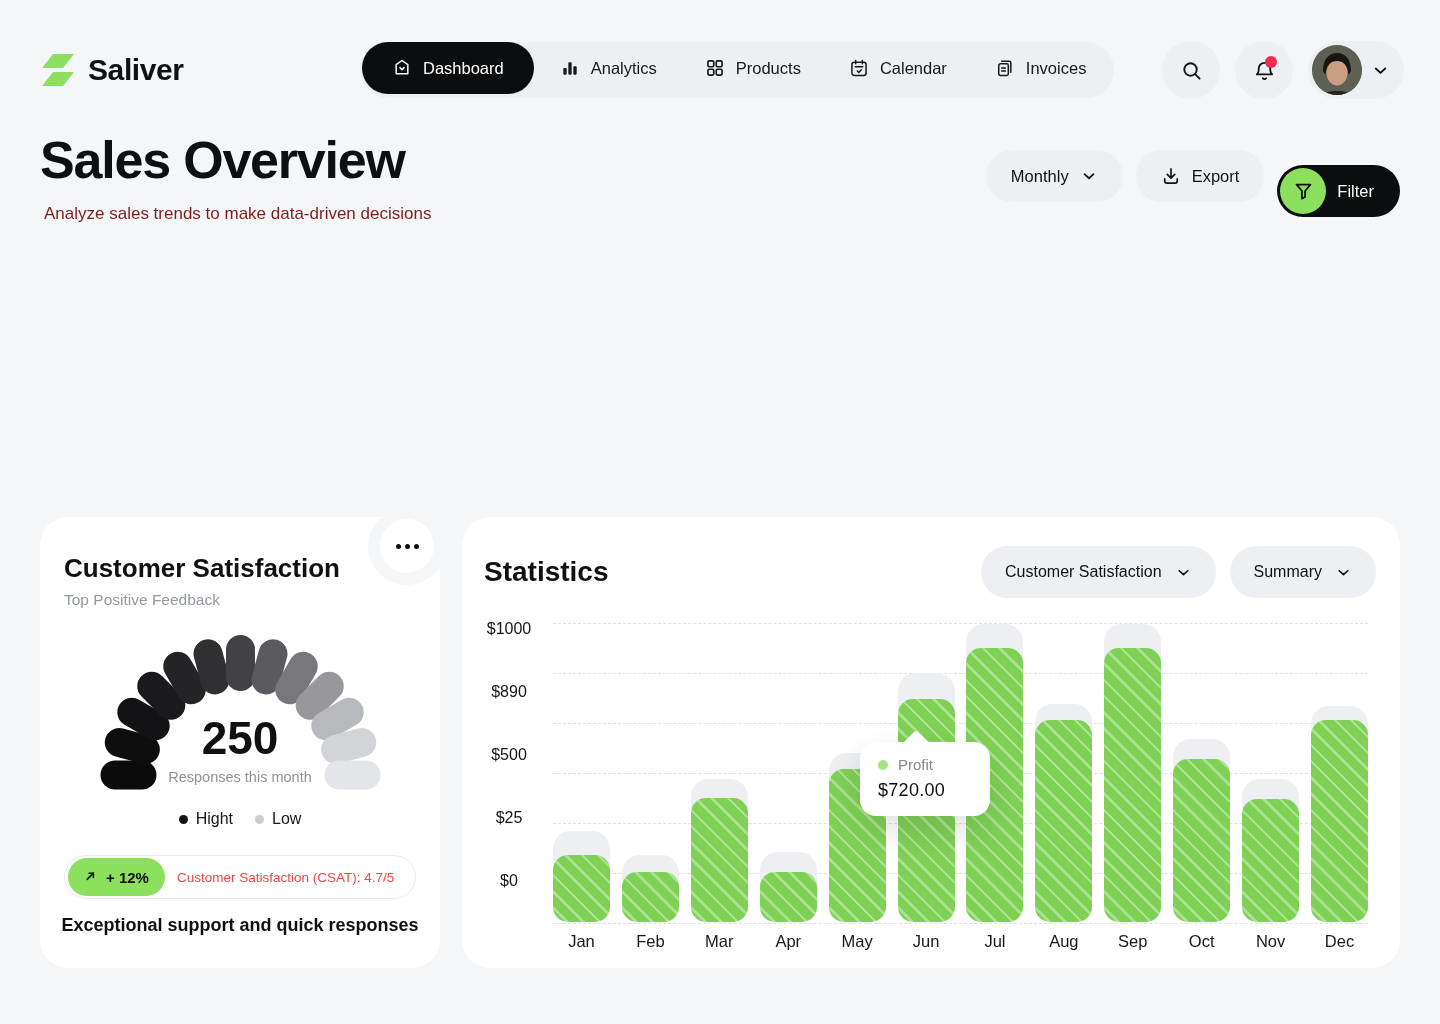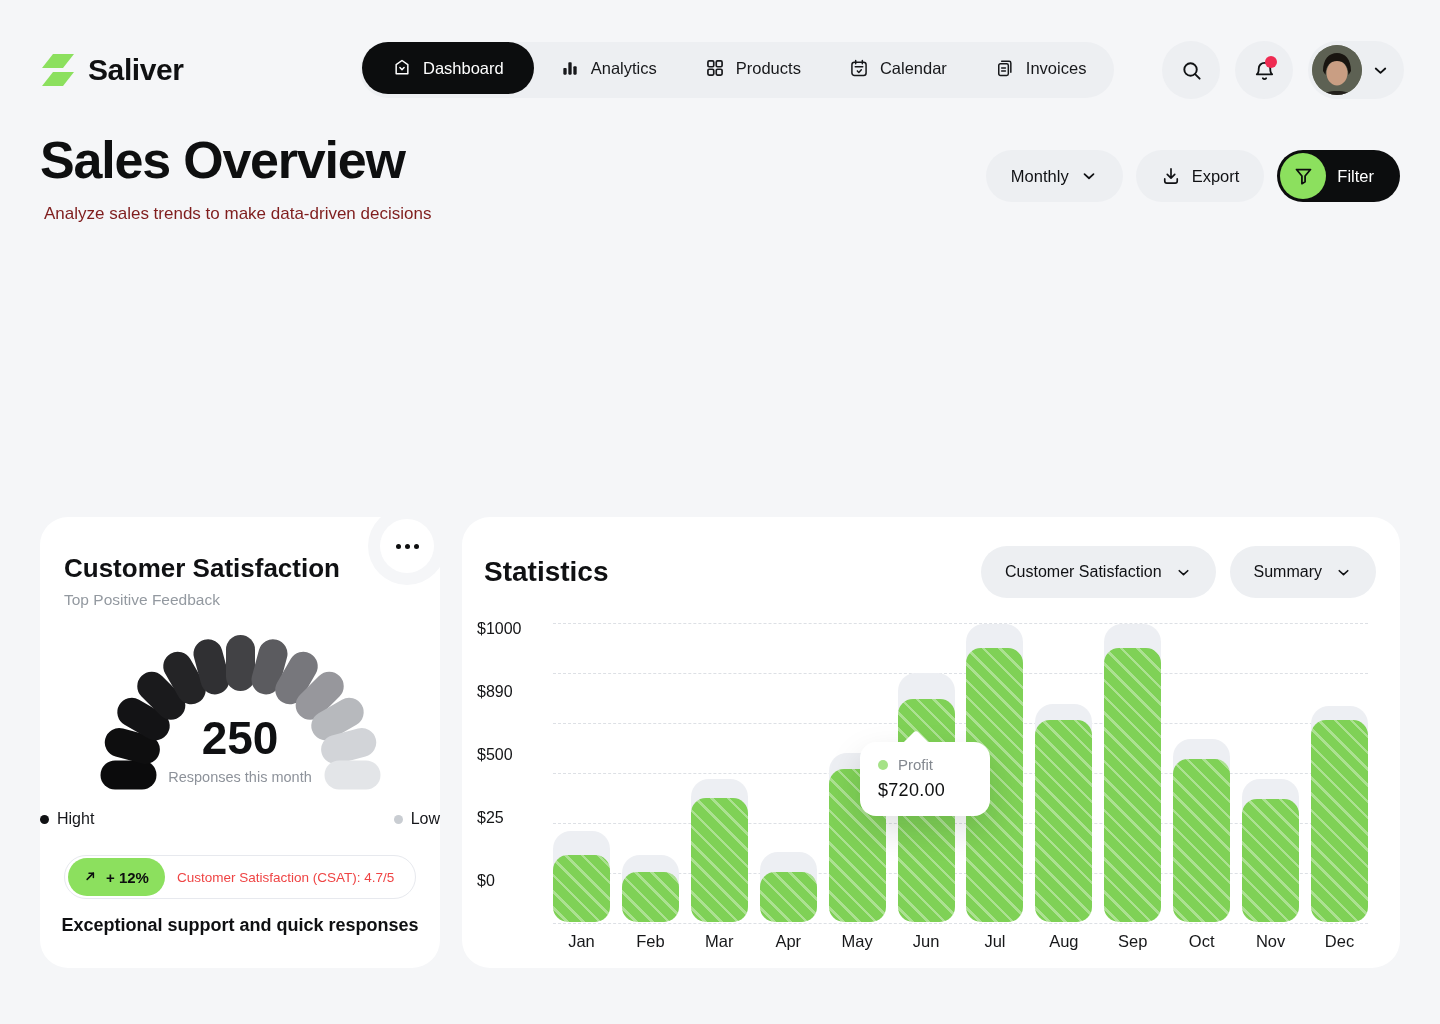--- a/index.html
+++ b/index.html
@@ -32,59 +32,59 @@
   .user-pill{height:58px;border-radius:29px;background:var(--pill-gray);display:flex;align-items:center;
     gap:9px;padding:4px 14px 4px 4px;cursor:pointer;}
   .avatar{width:50px;height:50px;border-radius:50%;overflow:hidden;background:#636754;}
 
   
   .page-title{position:absolute;left:40px;top:130px;font-size:52px;font-weight:600;letter-spacing:-1.2px;color:#0e0f10;}
   .page-sub{position:absolute;left:44px;top:204px;font-size:17px;color:#7f1d1d;}
   .head-controls{position:absolute;right:40px;top:150px;display:flex;gap:13px;}
   .ctrl{height:52px;border:none;border-radius:26px;background:var(--pill-gray);display:flex;align-items:center;
     gap:11px;padding:0 25px;font-size:16.5px;font-weight:500;color:#101114;cursor:pointer;font-family:inherit;}
-  .ctrl.dark{background:var(--dark);color:#fff;padding:0 26px 0 3px;}
+  .ctrl.dark{background:var(--dark);color:#fff;padding:0 26px 0 3px;margin-top:15px;}
   .filter-circle{width:46px;height:46px;border-radius:50%;background:var(--accent-green);
     display:flex;align-items:center;justify-content:center;}
 
   
   .card{position:absolute;top:517px;height:451px;background:var(--card-bg);border-radius:28px;}
   .card-sat{left:40px;width:400px;}
   .card-stats{left:462px;width:938px;}
 
   
   .sat-title{position:absolute;left:24px;top:36px;font-size:26px;font-weight:600;color:#101113;}
   .sat-sub{position:absolute;left:24px;top:74px;font-size:15.5px;color:#9399a0;}
   .dots-btn{position:absolute;left:340px;top:2px;width:54px;height:54px;border-radius:50%;border:none;
     background:#fff;box-shadow:0 0 0 12px var(--page-bg);display:flex;align-items:center;justify-content:center;
     gap:4px;cursor:pointer;z-index:2;}
   .dots-btn .d{width:5px;height:5px;border-radius:50%;background:#0d0e0f;}
   .gauge{position:absolute;left:50px;top:118px;width:300px;height:150px;}
   .gauge .seg{position:absolute;left:135.5px;top:112px;width:29px;height:56px;border-radius:15px;}
   .g-num{position:absolute;left:0;right:0;top:194px;text-align:center;font-size:46px;font-weight:600;color:#0f1012;}
   .g-cap{position:absolute;left:0;right:0;top:252px;text-align:center;font-size:14.5px;color:#8d929a;}
-  .sat-legend{position:absolute;left:0;right:0;top:293px;display:flex;justify-content:space-between;gap:22px;}
+  .sat-legend{position:absolute;left:0;right:0;top:293px;display:flex;justify-content:center;gap:22px;}
   .lg-item{display:flex;align-items:center;gap:8px;font-size:16px;font-weight:500;color:#15161a;}
   .lg-dot{width:9px;height:9px;border-radius:50%;}
   .csat-row{position:absolute;left:24px;top:338px;width:352px;height:44px;border:1.5px solid var(--border-gray);
     border-radius:22px;display:flex;align-items:center;gap:12px;background:#fff;}
   .trend-pill{height:38px;border-radius:19px;background:var(--accent-green);display:flex;align-items:center;
     gap:7px;padding:0 16px;margin-left:3px;font-size:15px;font-weight:600;color:#0d0e0f;}
   .csat-text{font-size:13.5px;color:#ef4444;}
   .footnote{position:absolute;left:0;right:0;top:398px;text-align:center;font-size:18px;font-weight:700;color:#0f1012;}
 
   
   .stats-title{position:absolute;left:22px;top:39px;font-size:28px;font-weight:600;color:#101113;}
   .stats-filters{position:absolute;right:24px;top:29px;display:flex;gap:14px;}
   .sf{height:52px;border:none;border-radius:26px;background:var(--pill-gray);display:flex;align-items:center;
     gap:13px;padding:0 24px;font-size:16px;font-weight:500;color:#101114;cursor:pointer;font-family:inherit;}
   .sf.dark{background:var(--dark);color:#fff;}
 
   .chart{position:absolute;left:0;top:0;right:0;bottom:0;}
-  .y-tick{position:absolute;left:15px;width:64px;text-align:left;font-size:16px;color:#131416;}
+  .y-tick{position:absolute;left:15px;width:64px;text-align:center;font-size:16px;color:#131416;}
   .gridline{position:absolute;left:91px;width:815px;height:0;border-top:1.5px dashed var(--gridline);z-index:0;}
   .bars{position:absolute;left:91px;top:0;width:815px;height:405px;display:flex;
     justify-content:space-between;align-items:flex-end;z-index:1;}
   .bar-slot{position:relative;width:57px;height:100%;cursor:pointer;}
   .bar-track{position:absolute;bottom:0;left:0;width:100%;border-radius:18px;background:var(--track-gray);}
   .bar-fill{position:absolute;bottom:0;left:0;width:100%;border-radius:15px;background-color:var(--bar-green);
     background-image:repeating-linear-gradient(45deg,rgba(255,255,255,0) 0 9px,rgba(255,255,255,.35) 9px 11.5px);}
   .bar-month{position:absolute;top:calc(100% + 10px);left:50%;transform:translateX(-50%);
     font-size:16.5px;color:#17181a;white-space:nowrap;}
 

